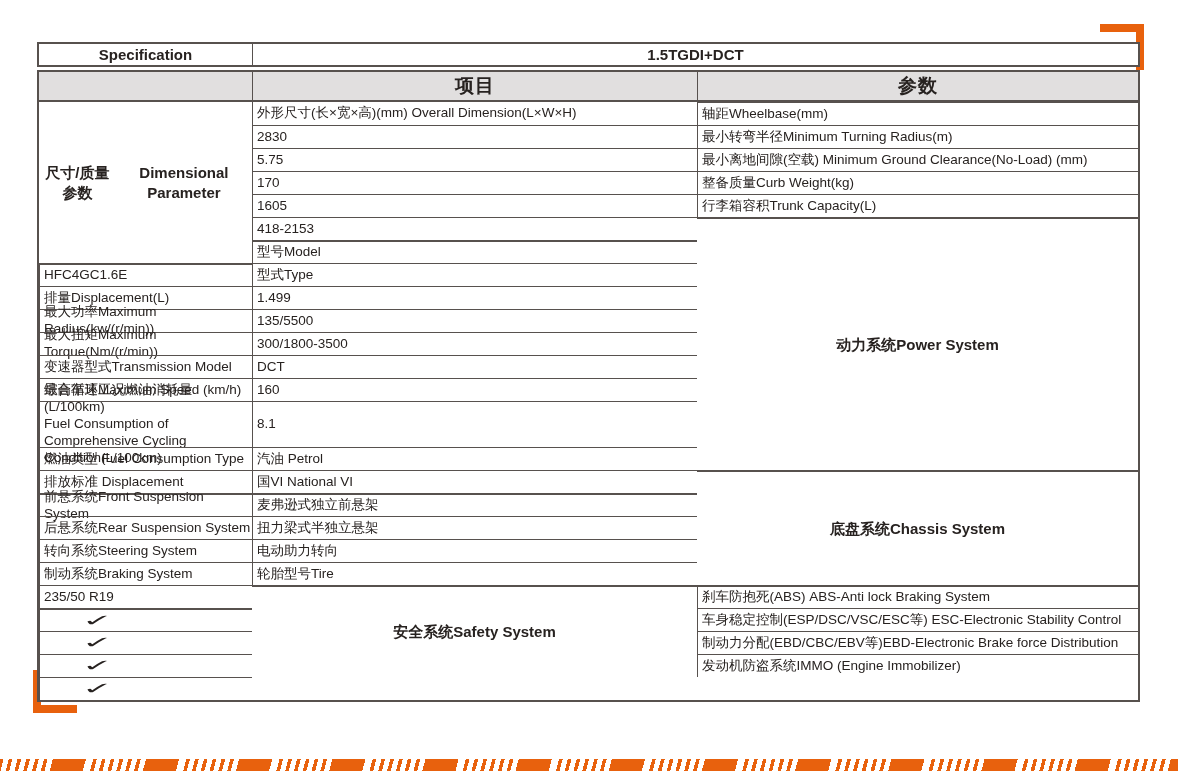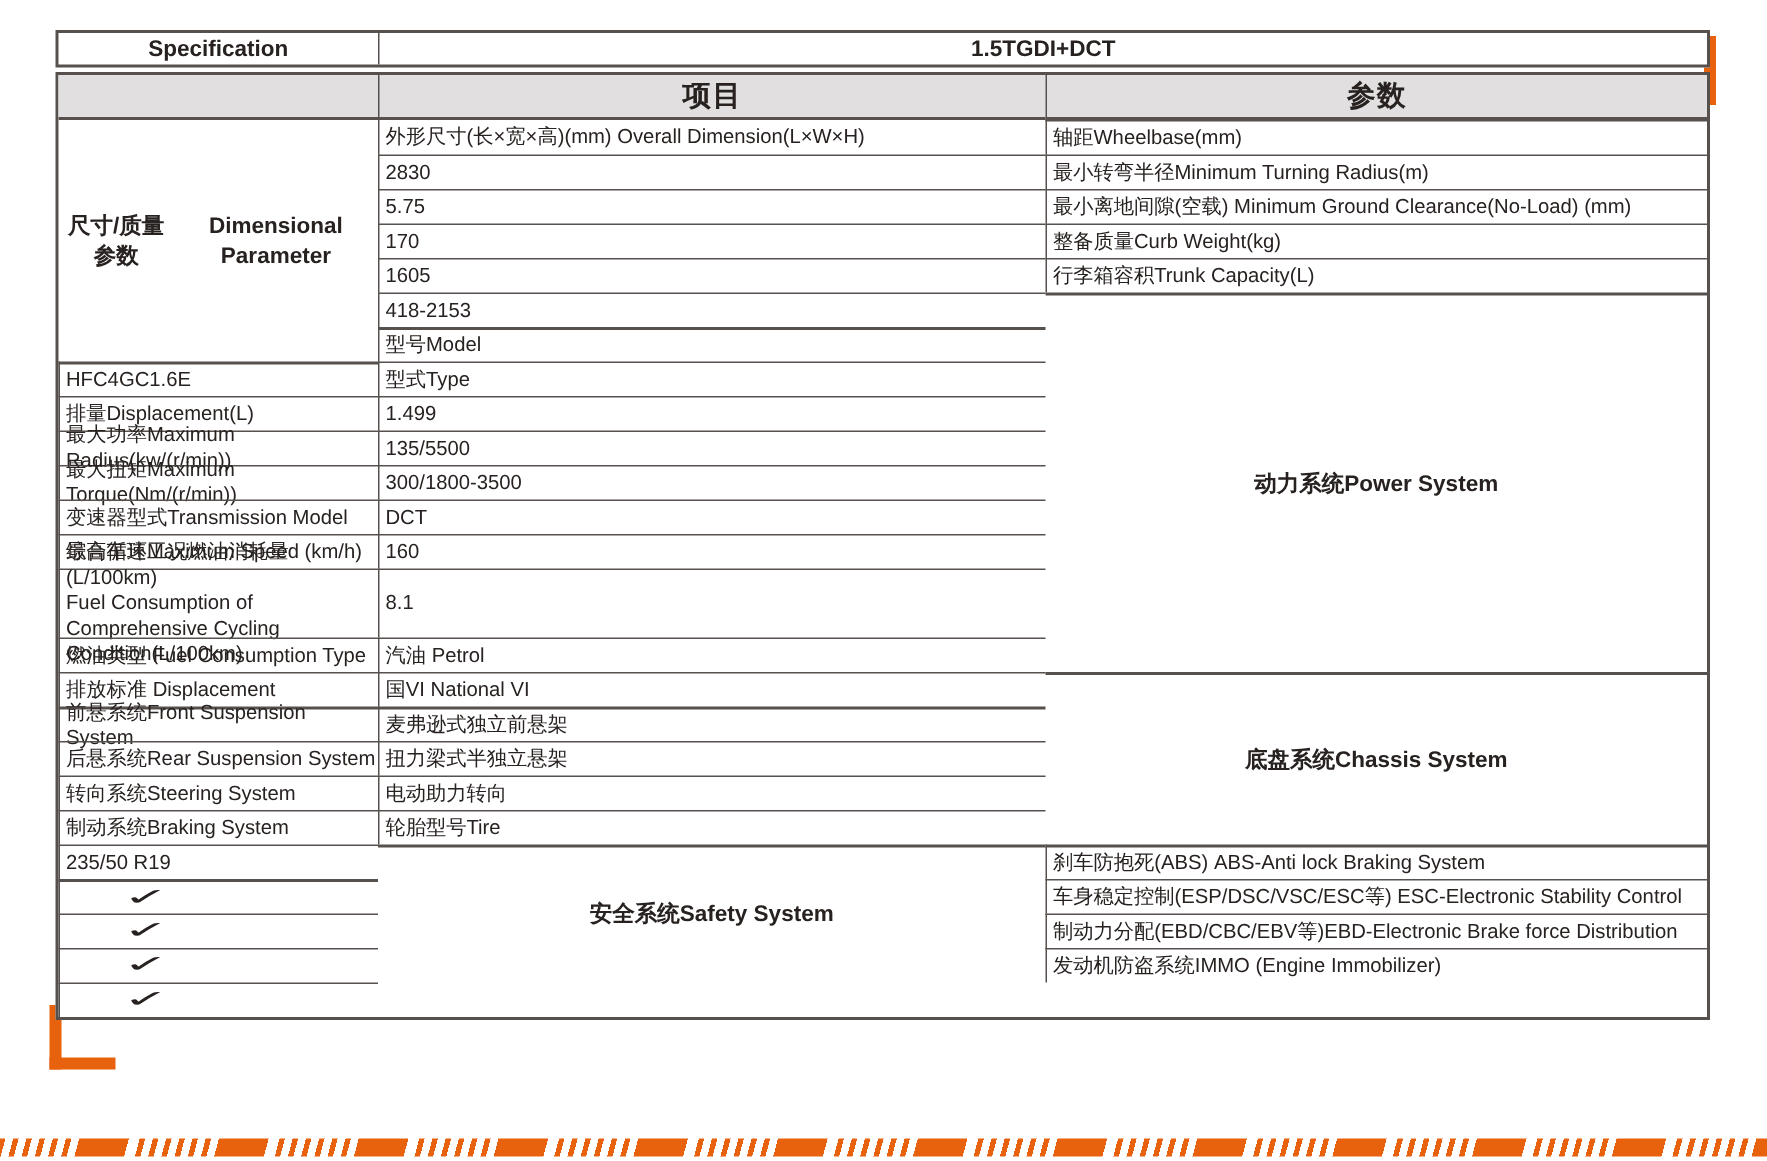--- a/index.html
+++ b/index.html
@@ -23,21 +23,21 @@
   .stripes{position:absolute;left:0;top:759px;width:1178px;height:12px;
     background:repeating-linear-gradient(105deg,
       var(--orange) 0 3.5px,#fff 3.5px 8.5px,
       var(--orange) 8.5px 12px,#fff 12px 17px,
       var(--orange) 17px 20.5px,#fff 20.5px 25.5px,
       var(--orange) 25.5px 29px,#fff 29px 34px,
       var(--orange) 34px 37.5px,#fff 37.5px 42.5px,
       var(--orange) 42.5px 46px,#fff 46px 51px,
       var(--orange) 51px 83px,#fff 83px 90px);}
 
-  .tbl-wrap{position:absolute;left:37px;top:20px;width:1103px;z-index:1;}
+  .tbl-wrap{position:absolute;left:37px;top:42px;width:1103px;z-index:1;}
 
   
   .top-hdr{display:grid;grid-template-columns:213px 1fr;height:25px;
     border:2px solid var(--border);background:#fff;}
   .top-hdr .cell{display:flex;align-items:center;justify-content:center;
     font-weight:bold;font-size:15px;}
   .top-hdr .cell+.cell{border-left:1px solid var(--border);}
 
   
   .main-tbl{display:grid;grid-template-columns:213px 445px 1fr;

